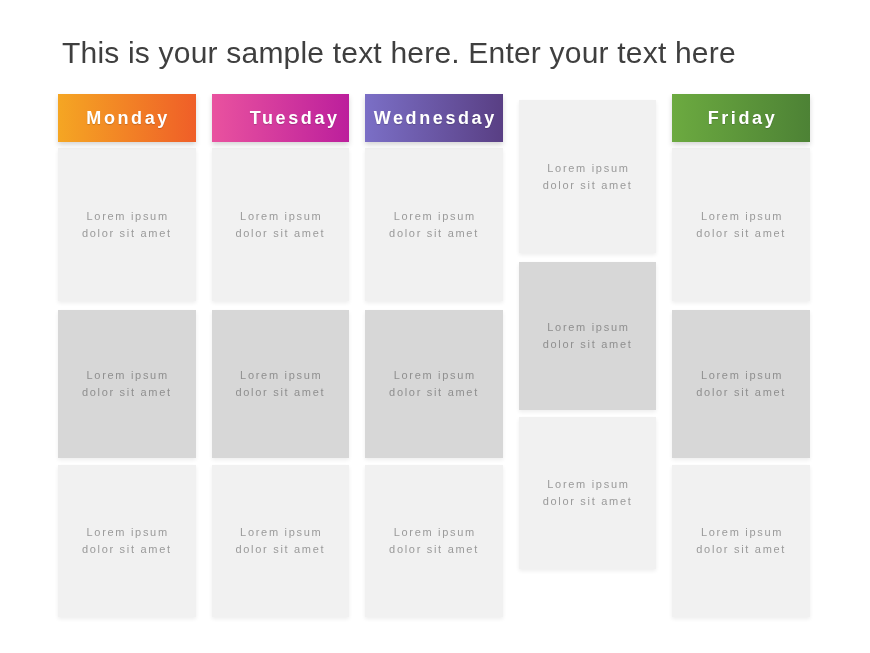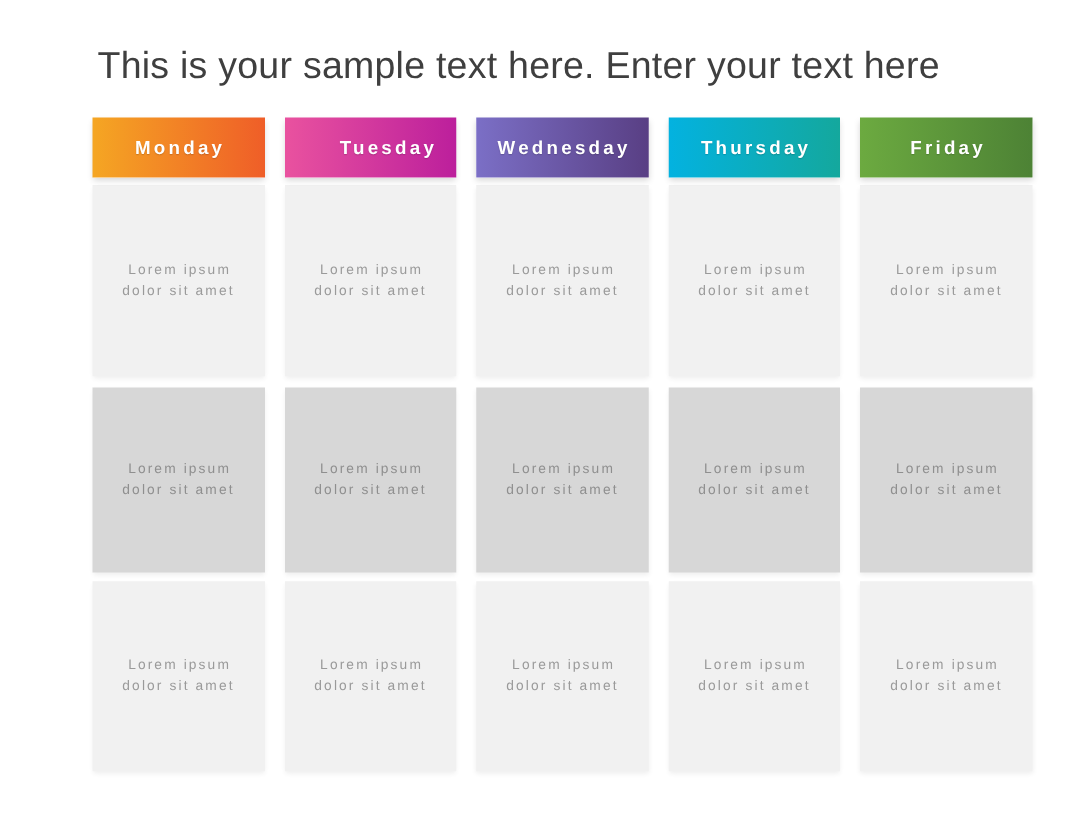--- a/index.html
+++ b/index.html
@@ -10,21 +10,21 @@
     width: 870px;
     height: 653px;
     background: #ffffff;
     font-family: "Liberation Sans", sans-serif;
     overflow: hidden;
     position: relative;
   }
 
   #slide {
     position: absolute;
-    left: 16px;
+    left: 0;
     top: 0;
     width: 834px;
     height: 653px;
     background: #ffffff;
   }
 
   #page-title {
     position: absolute;
     left: 62px;
     top: 33px;
@@ -63,21 +63,21 @@
     flex: 0 0 48px;
     display: flex;
     align-items: center;
     justify-content: center;
     box-shadow: 0 3px 5px rgba(0,0,0,0.16);
     z-index: 3;
   }
 
   .day-header-label {
     color: #ffffff;
-    font-size: 15px;
+    font-size: 18px;
     font-weight: bold;
     letter-spacing: 2.6px;
     text-indent: 2.6px;
     line-height: 1;
     text-shadow: 0 1px 1px rgba(0,0,0,0.18);
     white-space: nowrap;
   }
 
   .cells {
     flex: 1 1 auto;
@@ -184,23 +184,20 @@
         <div class="cell cell-2" style="background: rgb(215, 215, 215);">
           <span class="cell-text">Lorem ipsum dolor sit amet</span>
         </div>
         <div class="cell cell-3" style="background: rgb(241, 241, 241);">
           <span class="cell-text">Lorem ipsum dolor sit amet</span>
         </div>
       </div>
     </div>
 
     <div class="day-column">
-      <div class="day-header" style="background: linear-gradient(to right, rgb(3, 178, 224), rgb(20, 168, 157));">
-        <span class="day-header-label">Thursday</span>
-      </div>
       <div class="cells">
         <div class="cell cell-1" style="background: rgb(241, 241, 241);">
           <span class="cell-text">Lorem ipsum dolor sit amet</span>
         </div>
         <div class="cell cell-2" style="background: rgb(215, 215, 215);">
           <span class="cell-text">Lorem ipsum dolor sit amet</span>
         </div>
         <div class="cell cell-3" style="background: rgb(241, 241, 241);">
           <span class="cell-text">Lorem ipsum dolor sit amet</span>
         </div>

